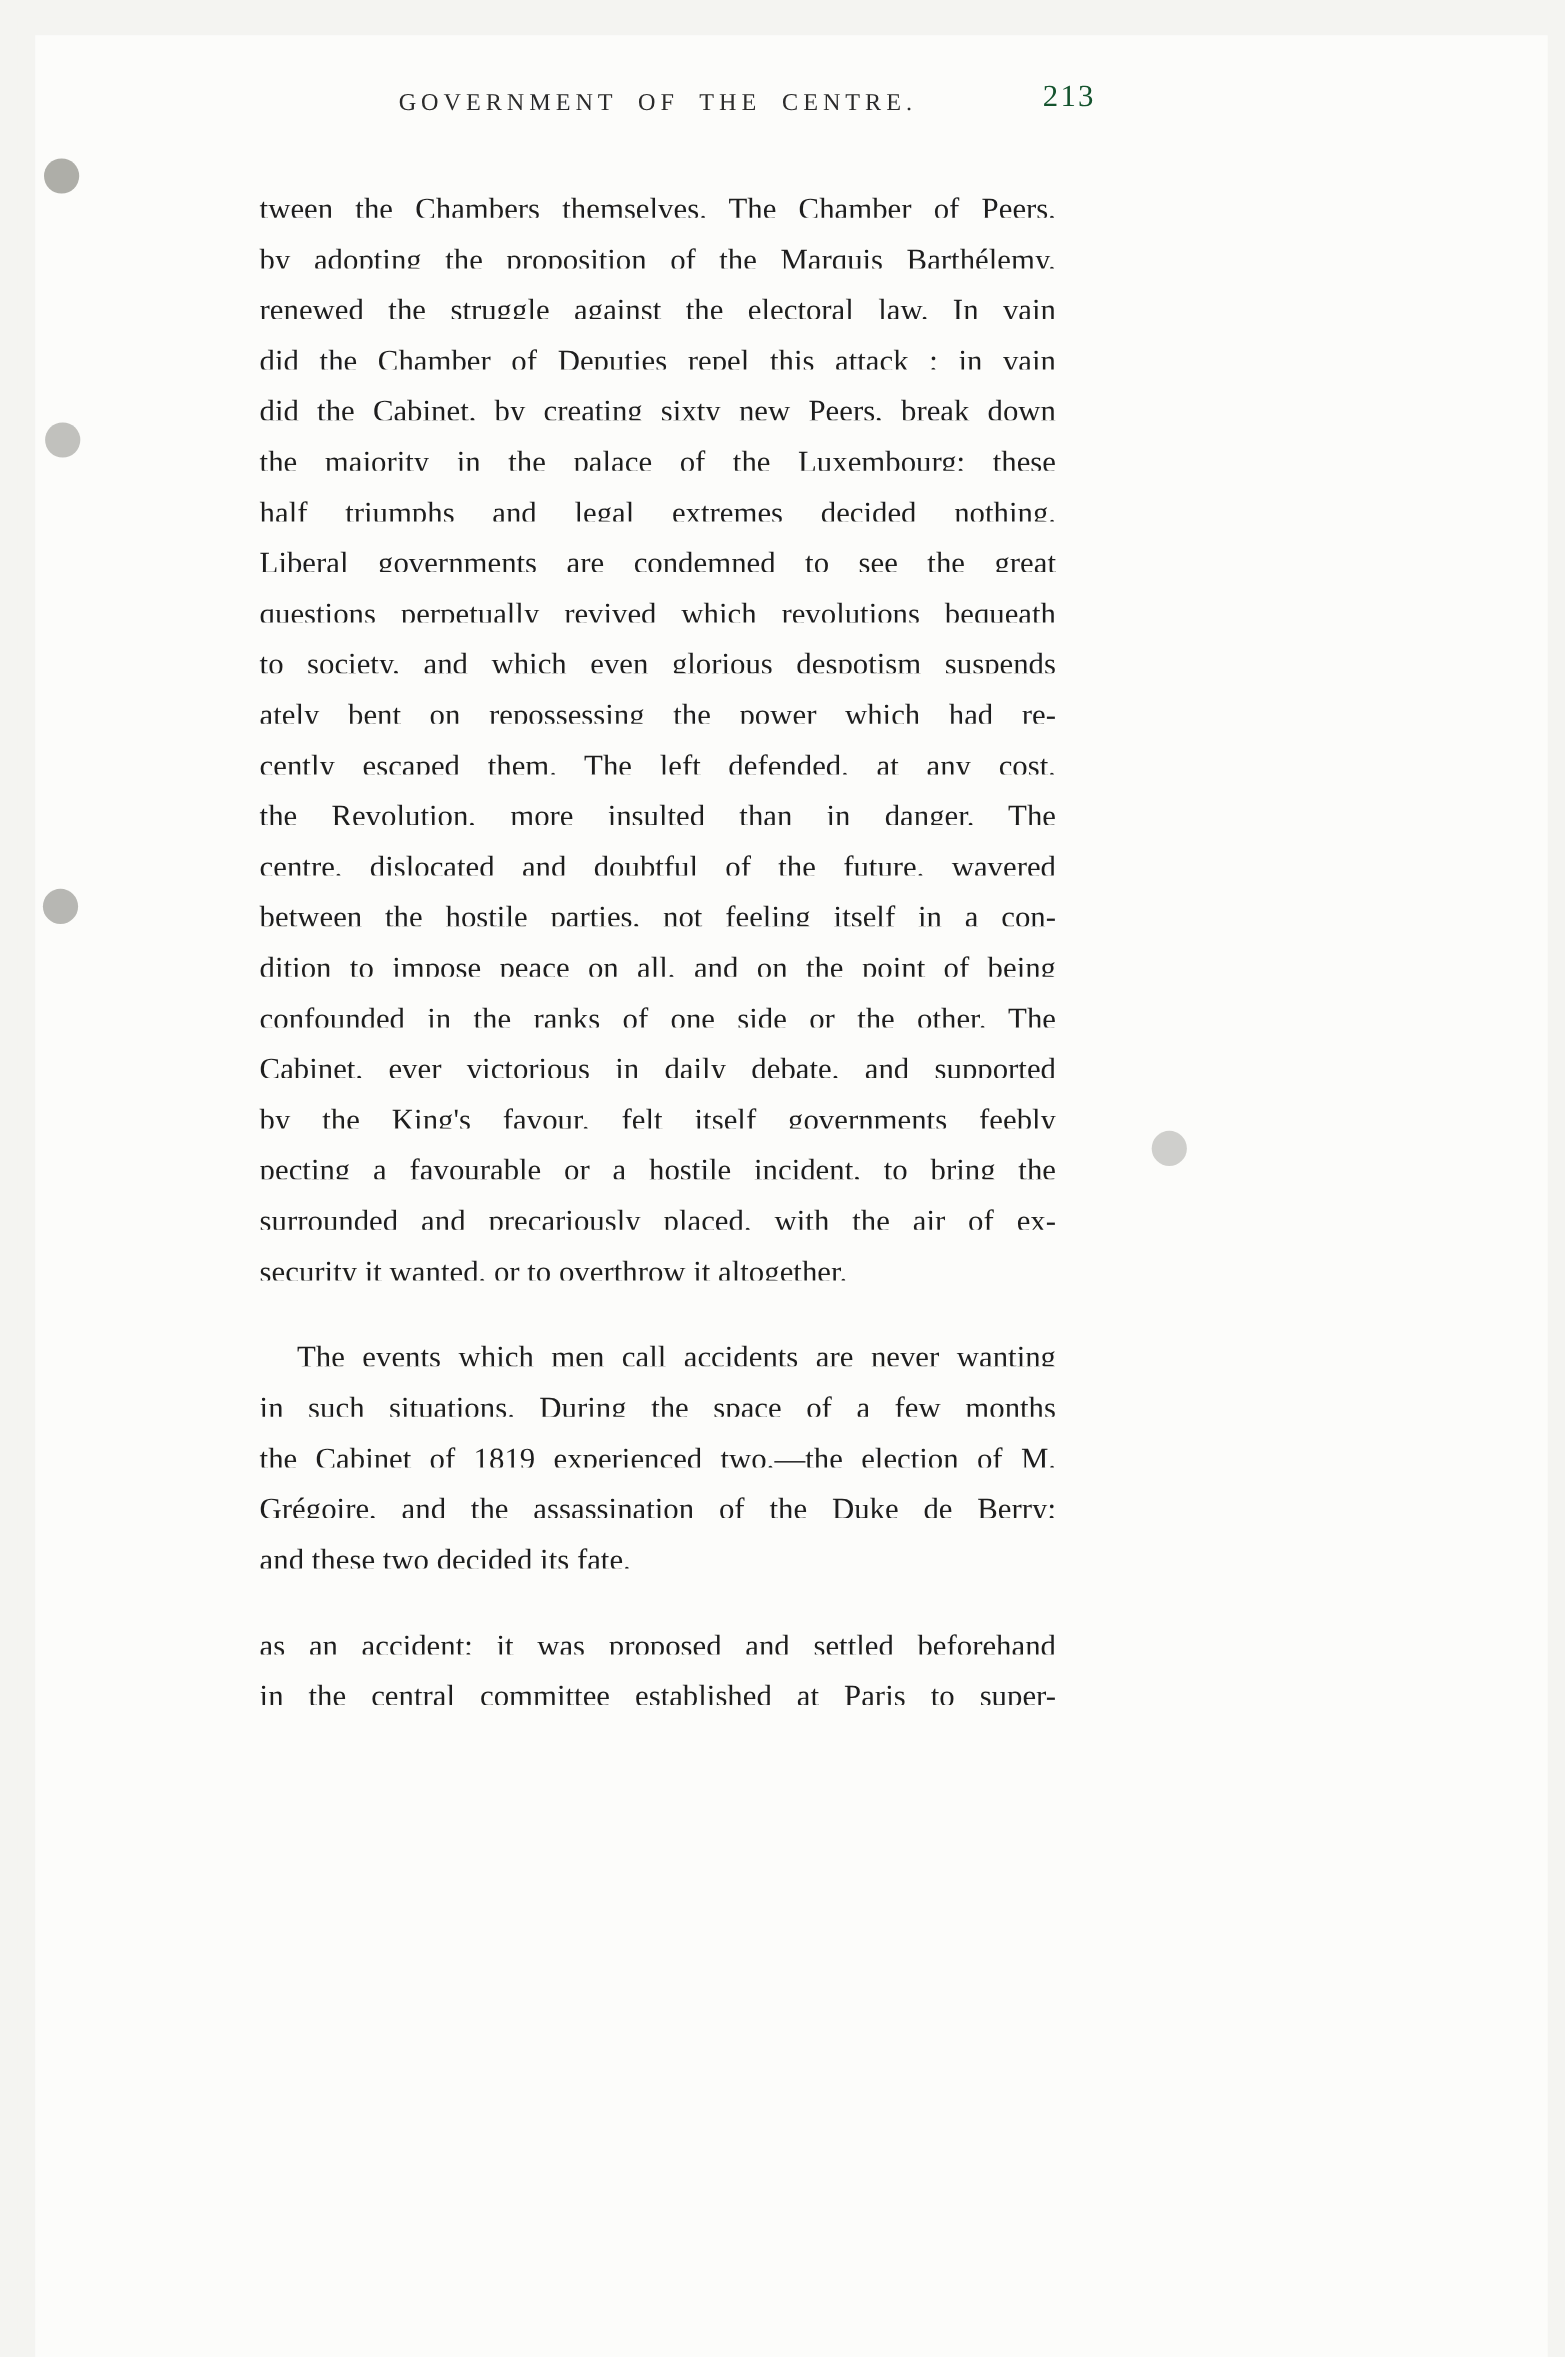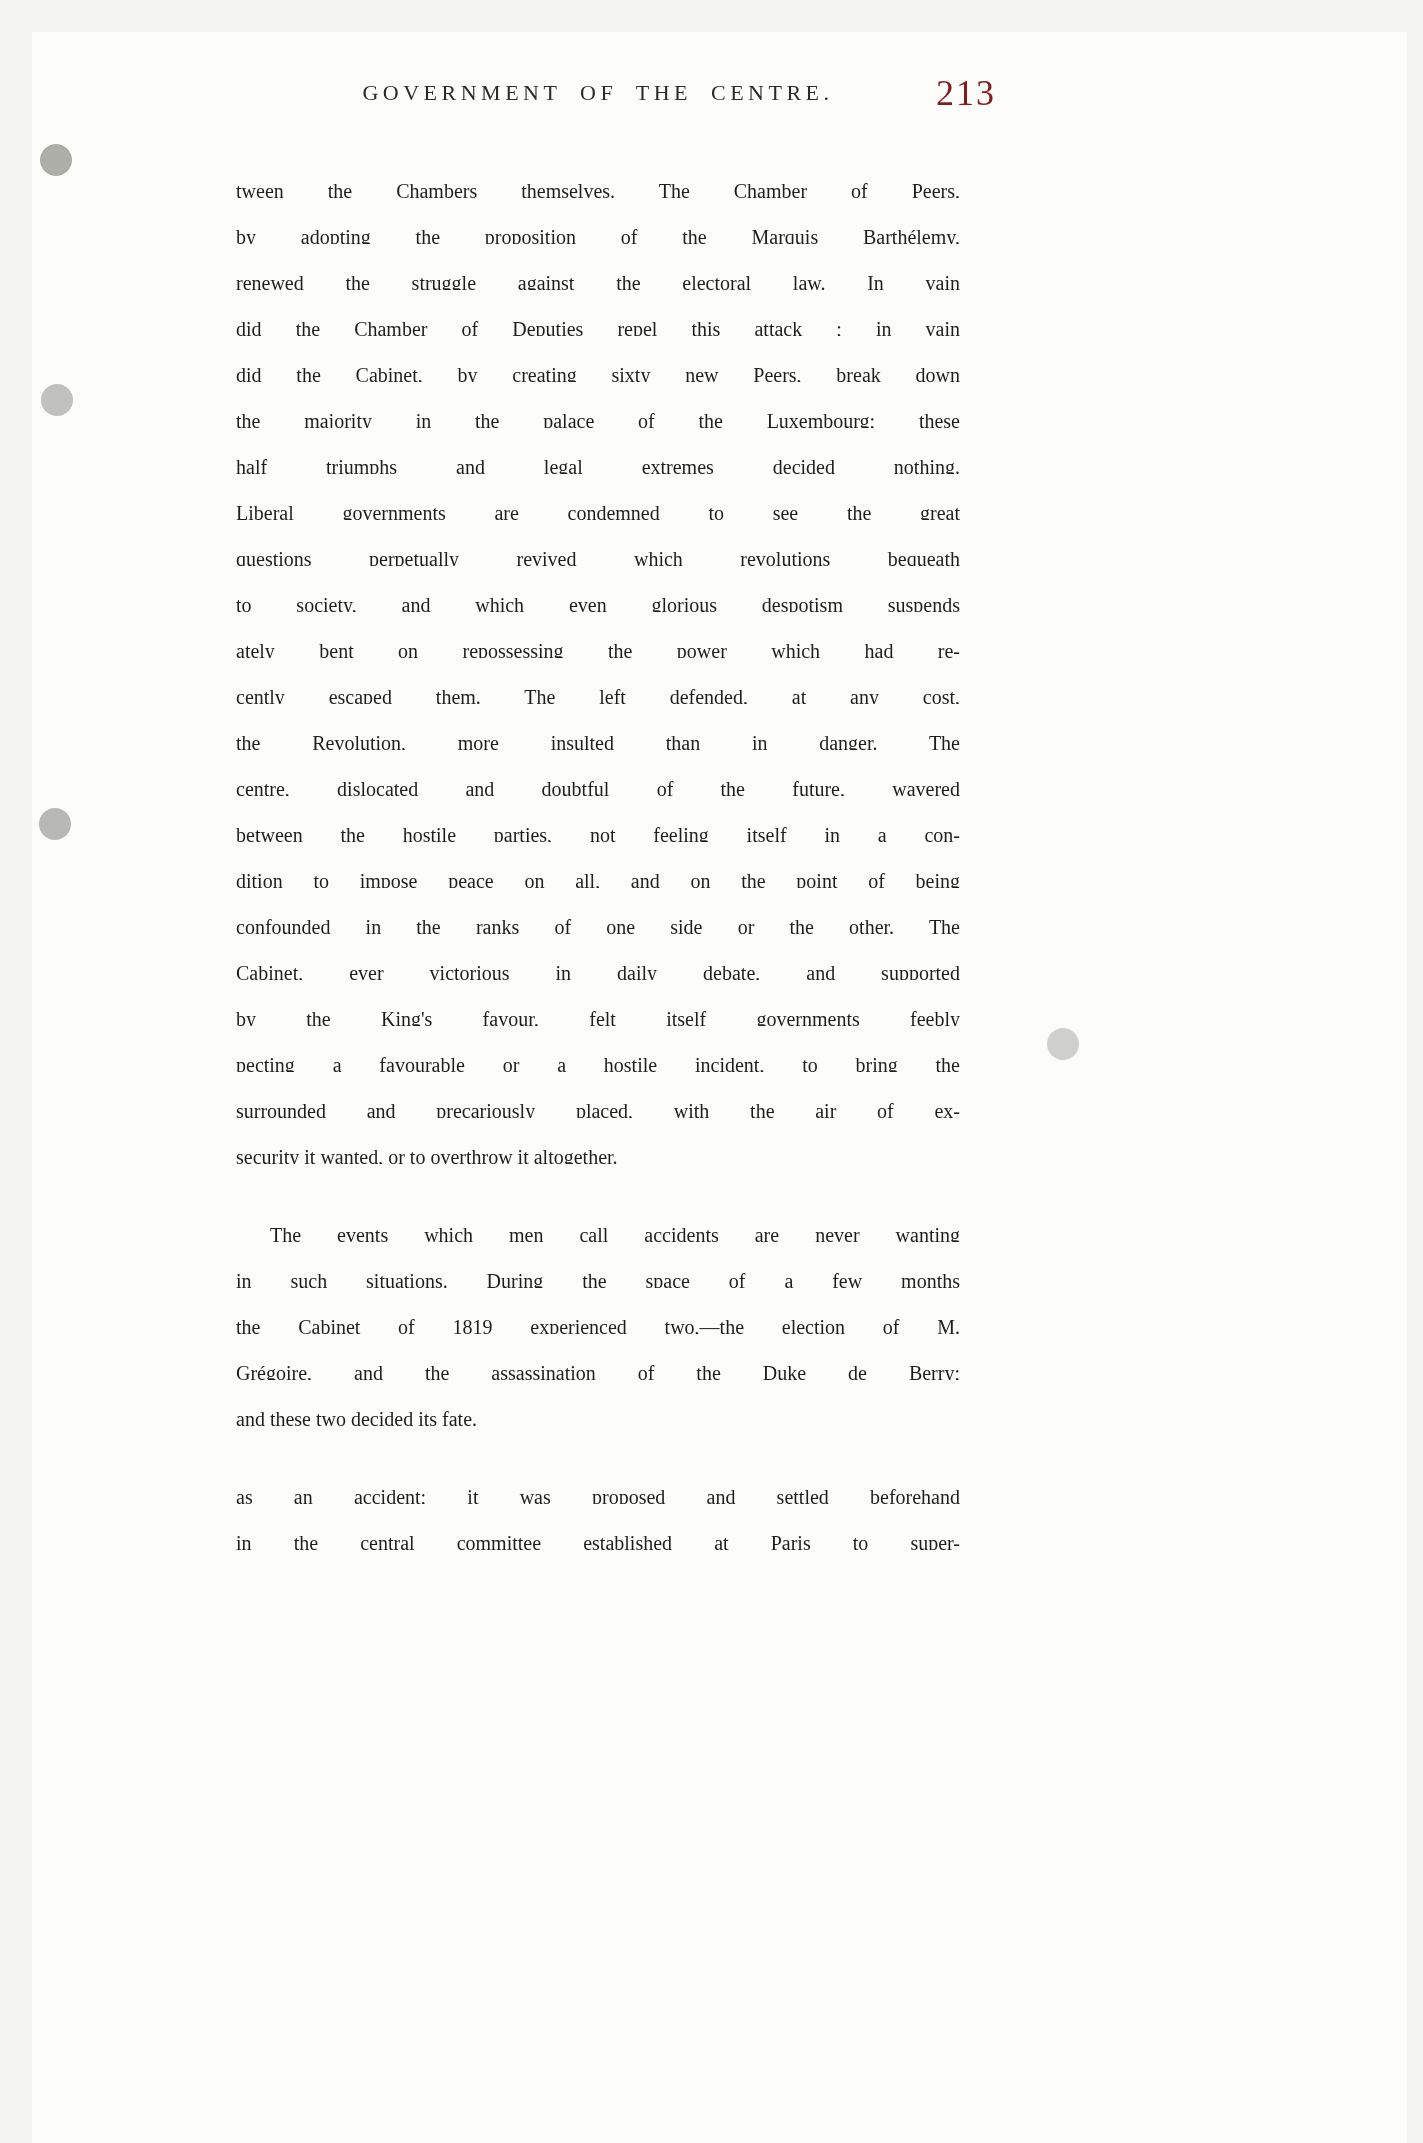--- a/index.html
+++ b/index.html
@@ -27,32 +27,32 @@
     font-size: 22px;
     letter-spacing: 4.5px;
     word-spacing: 9px;
     color: #2b2b2b;
     padding-top: 6px;
   }
   .page-number {
     position: absolute;
     right: -4px;
     top: -2px;
-    font-size: 36px;
+    font-size: 28px;
     letter-spacing: 2px;
-    color: #7f1d1d;
+    color: #14532d;
   }
   .page-body {
     position: absolute;
     top: 88px;
     left: 156px;
     width: 820px;
   }
   .line {
-    font-size: 20px;
+    font-size: 28px;
     line-height: 46px;
     height: 46px;
     overflow: hidden;
     color: #1e1e1e;
     text-align: justify;
     text-align-last: justify;
     white-space: normal;
   }
   .line.indent { text-indent: 34px; }
   .line.last-left { text-align-last: left; }

